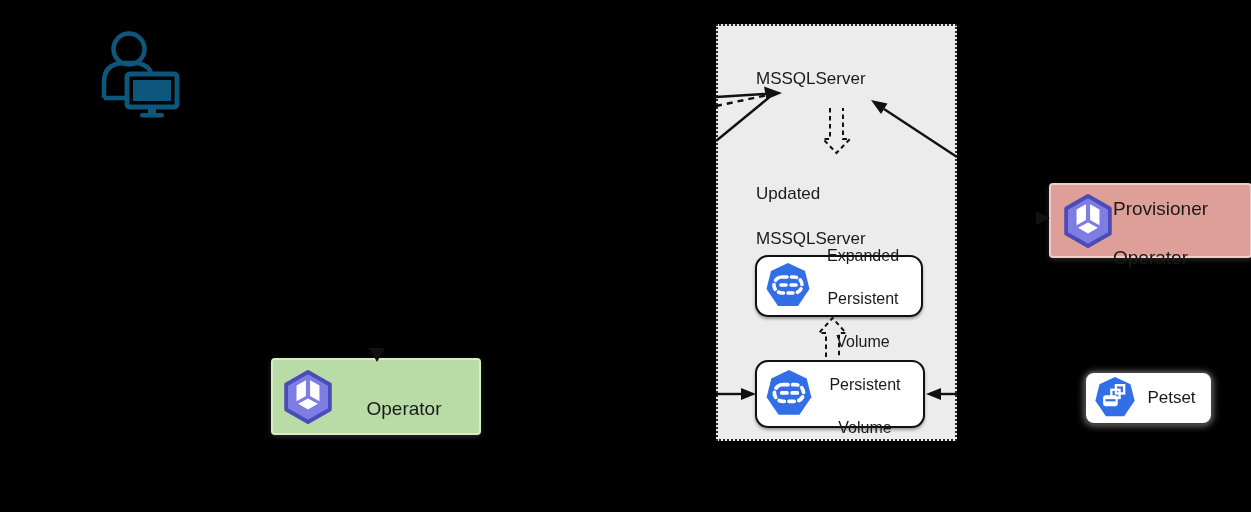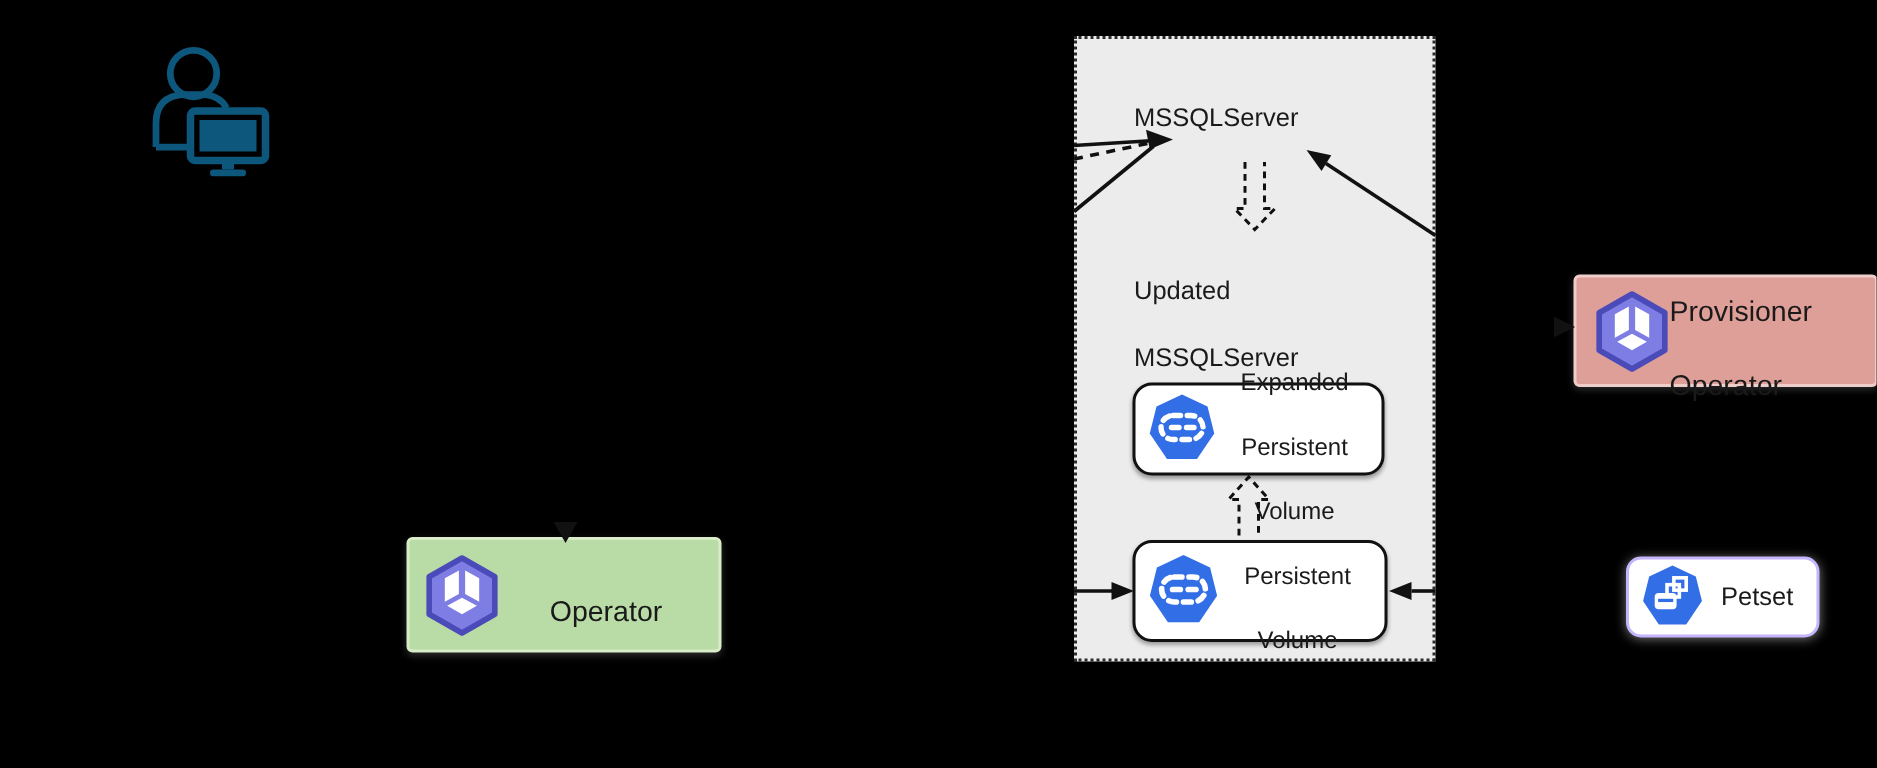--- a/index.html
+++ b/index.html
@@ -40,21 +40,21 @@
   }
   .opbox-pink{
     left:1049px;top:183px;width:203px;height:75px;
     background:var(--pinkbox,#df9f99);border:2px solid var(--pinkborder,#efcdc9);
     padding:0 0 0 12px;
   }
   .opbox .txt{flex:1;text-align:center;font-size:19px;line-height:24px;}
   .opbox-pink .txt{text-align:left;}
   .petset{
     left:1084px;top:371px;width:129px;height:54px;
-    background:#fff;border:2px solid #c4b5fd;border-radius:10px;
+    background:#fff;border:2px solid #404040;border-radius:10px;
     display:flex;align-items:center;padding:0 4px 0 8px;
     box-shadow:0 1px 7px rgba(135,135,135,0.85);
   }
   .petset .txt{flex:1;text-align:center;font-size:17px;}
   .line2{display:block;margin-top:25px;}
   svg{display:block;}
   .overlay{left:0;top:0;pointer-events:none;}
 </style>
 </head>
 <body style="--background: #000000; --panelgray: #ececec; --k8sblue: #326ee6; --cubefill: #7d7de4; --cubedark: #4a4ab8; --greenbox: #b9dca6; --greenborder: #d8ecc8; --pinkbox: #df9f99; --pinkborder: #efcdc9; --personblue: #0e577c; --text: #1a1a1a; --arrow: #111111;">

